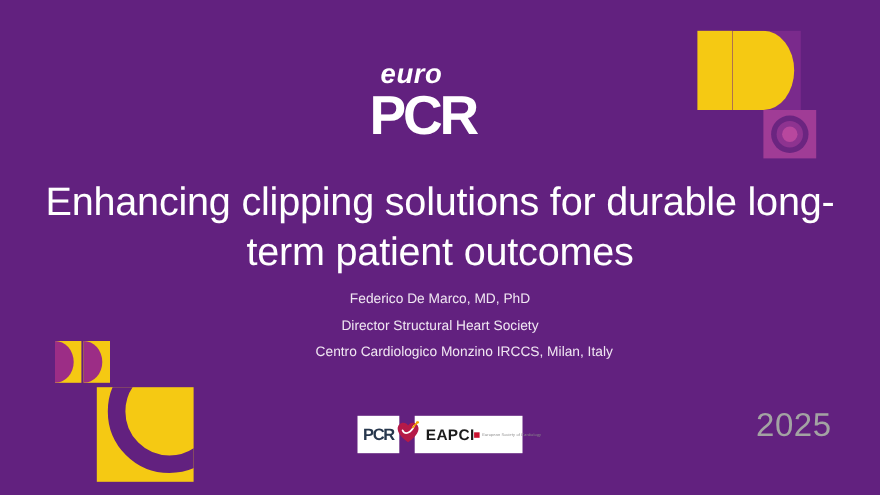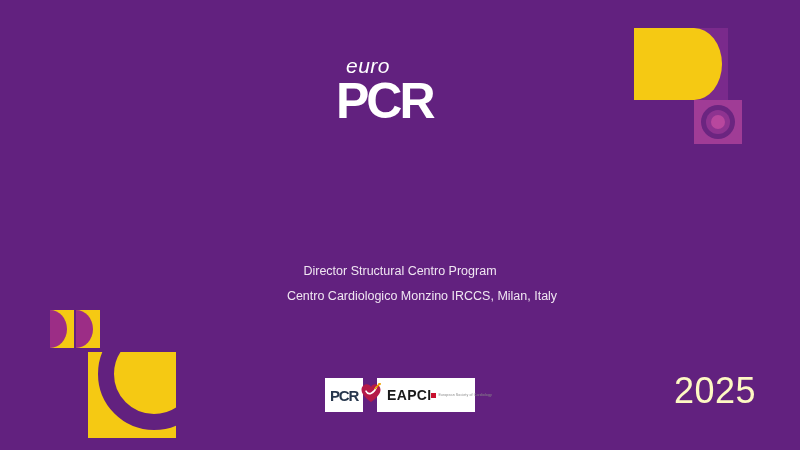--- a/index.html
+++ b/index.html
@@ -84,25 +84,25 @@
   }
 
   
   .logo-euro {
     position:absolute; left:336px; top:55px;
     width:130px; text-align:left;
     color:#FFFFFF;
   }
   .logo-euro .euro {
     font-style:italic;
-    font-size:21px;
+    font-size:25px;
     letter-spacing:0.5px;
     line-height:1;
     padding-left:10px;
-    font-weight:400;
+    font-weight:700;
   }
   .logo-euro .pcr {
     font-size:50px;
     font-weight:bold;
     line-height:0.95;
     letter-spacing:-3px;
     margin-top:2px;
   }
 
   
@@ -165,22 +165,22 @@
   .eapci-text .tag {
     color:#8A8A8A; font-size:3.6px; letter-spacing:0.1px; margin-top:2px;
     white-space:nowrap;
   }
   .eapci-esc { display:flex; align-items:center; gap:2px; }
   .esc-dot { width:5px; height:5px; background:#C8102E; flex:0 0 auto; }
 
   
   .year {
     position:absolute; right:44px; top:370px;
-    color:#fef9c3;
-    font-size:36px;
+    color:#a3a3a3;
+    font-size:30px;
     font-weight:400;
     letter-spacing:0.5px;
   }
 </style>
 </head>
 <body>
 
 <div class="slide">
 
   <div class="deco-tr">
@@ -201,23 +201,25 @@
     <div class="bigsq">
       <div class="arc"></div>
     </div>
   </div>
 
   <div class="logo-euro">
     <div class="euro">euro</div>
     <div class="pcr">PCR</div>
   </div>
 
+  <div class="title">Enhancing clipping solutions for durable long-term patient outcomes</div>
 
   <div class="authors">
-    <div class="line">Director Structural Centro Program</div>
+    <div class="line">Federico De Marco, MD, PhD</div>
+    <div class="line">Director Structural Heart Society</div>
     <div class="line">Centro Cardiologico Monzino IRCCS, Milan, Italy</div>
   </div>
 
   <div class="bottom-logos">
 
     <div class="logo-card pcr-card">
       <span class="mark">PCR</span>
     </div>
 
     <div class="logo-card eapci-card">

